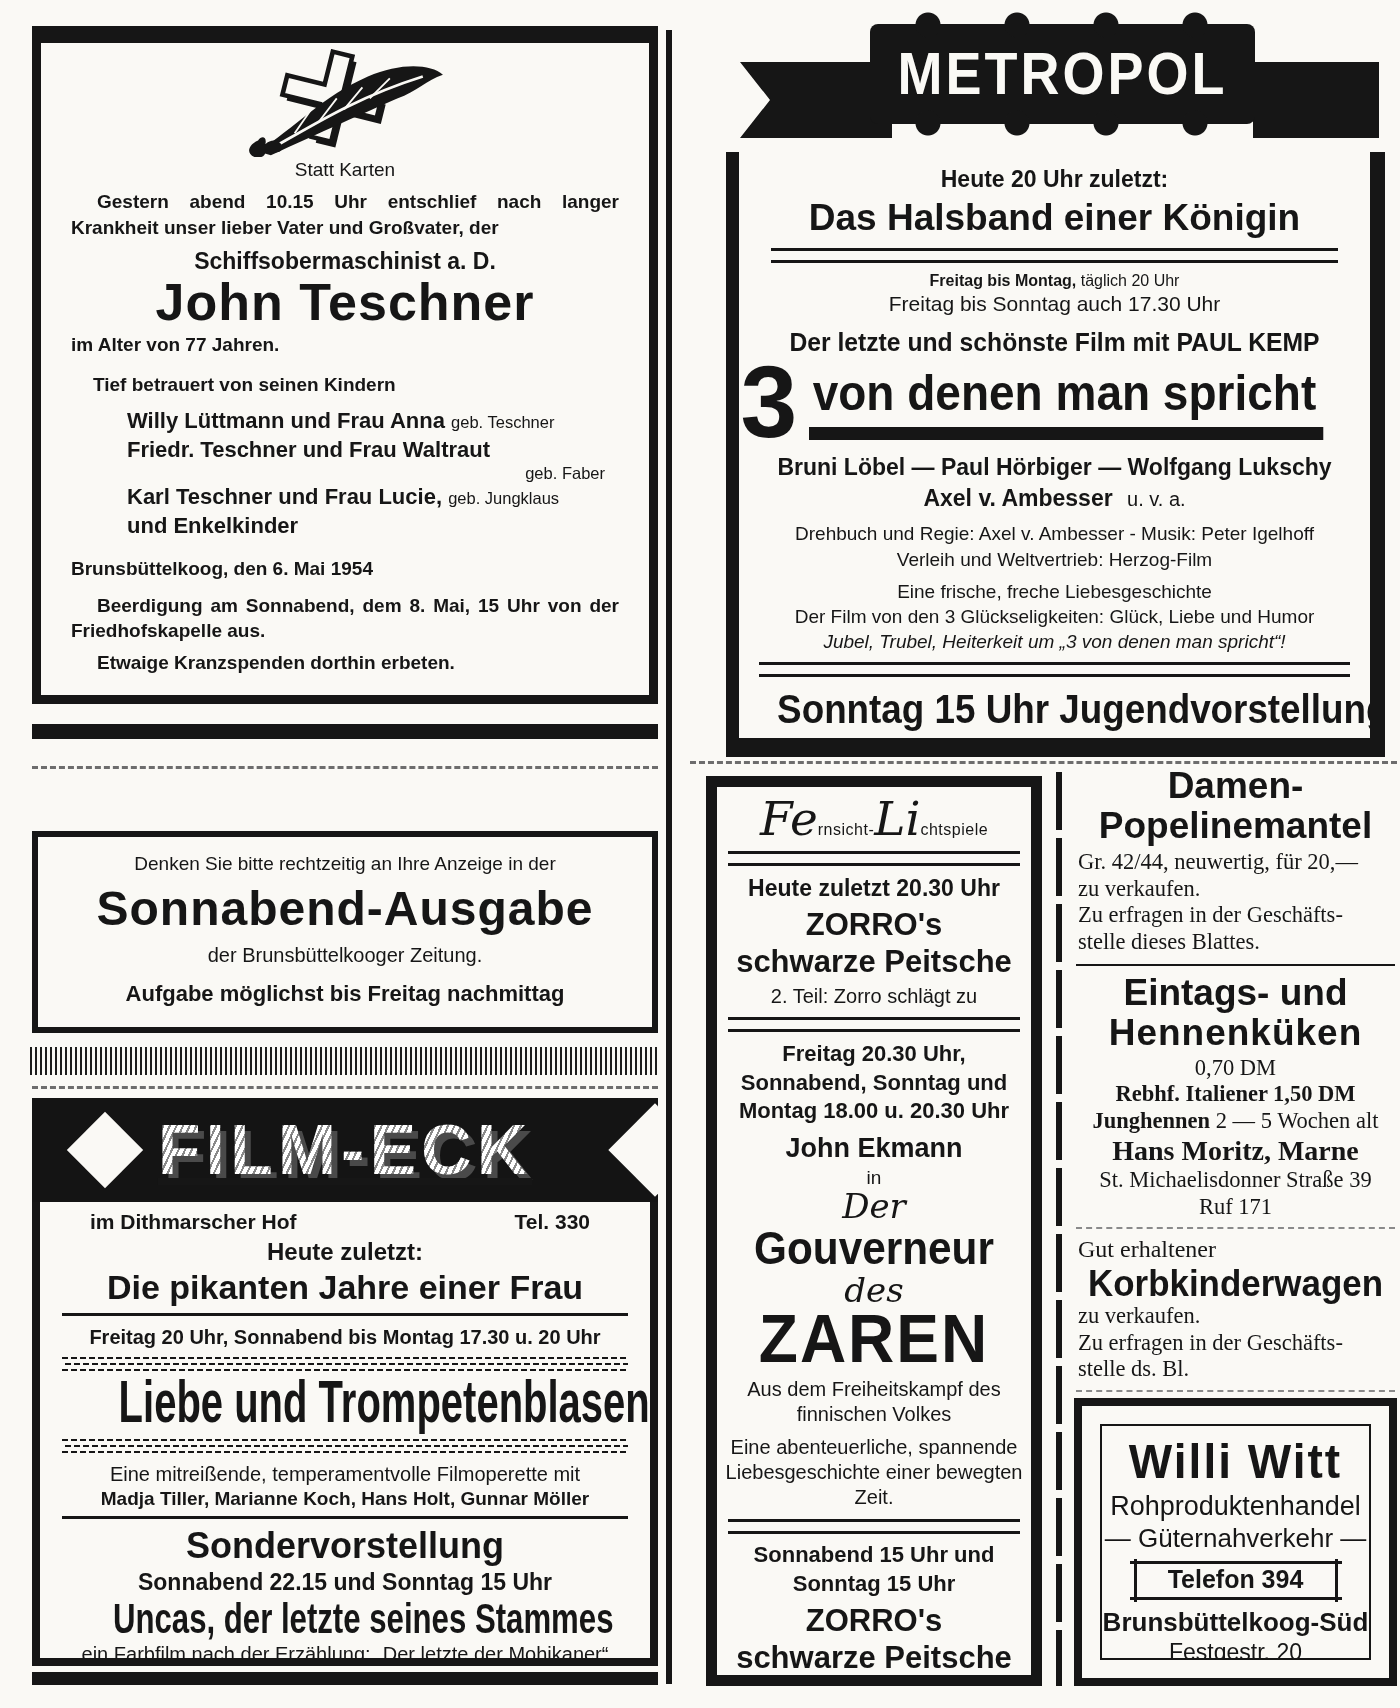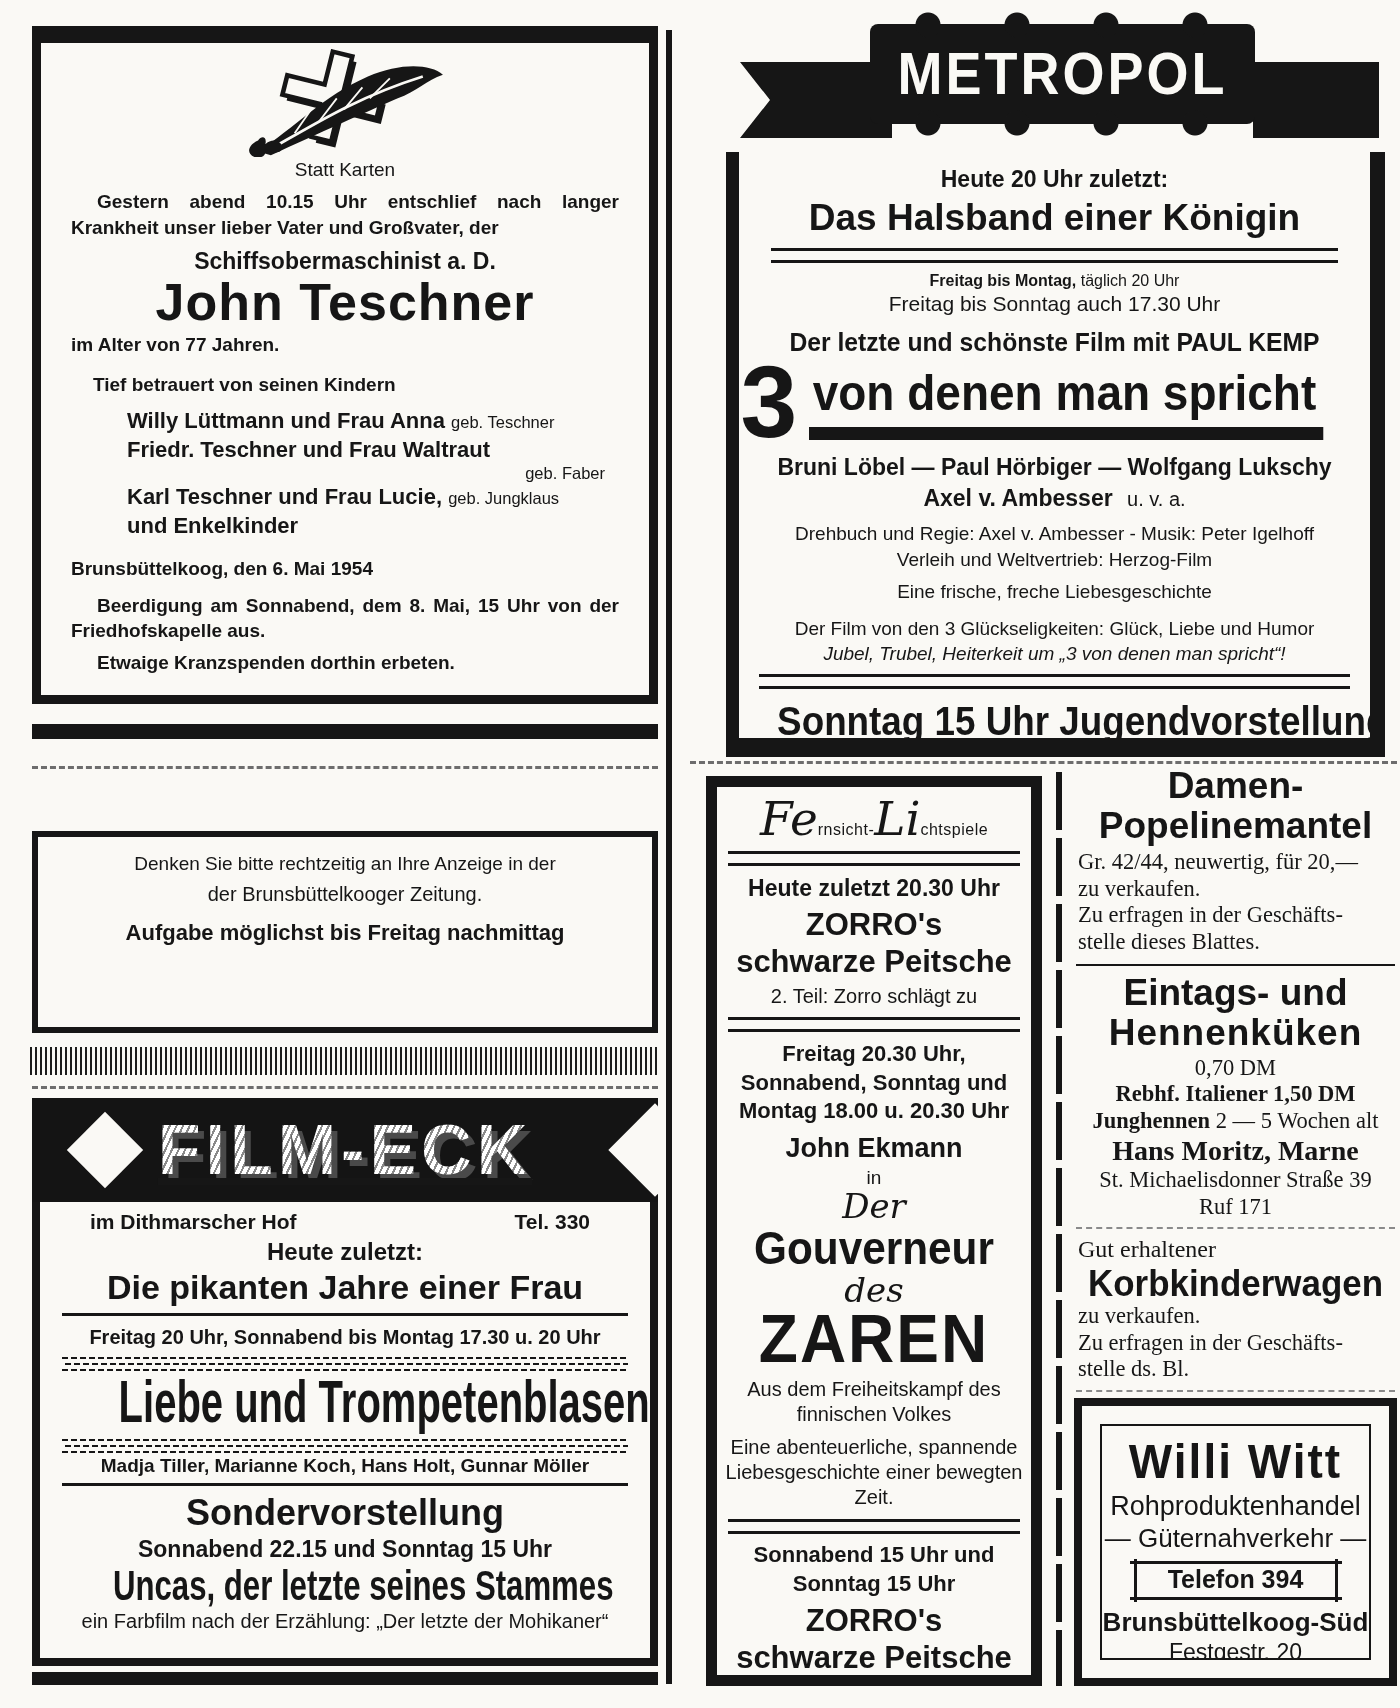--- a/index.html
+++ b/index.html
@@ -94,21 +94,21 @@
   .m-bigrow{display:flex;align-items:flex-start;justify-content:center;gap:12px;margin-top:4px;}
   .m-three{font-size:102px;font-weight:700;line-height:0.8;}
   .m-bigtitle{display:inline-block;font-size:50px;font-weight:700;line-height:1;white-space:nowrap;
               border-bottom:13px solid #161616;padding:6px 8px 9px 4px;transform:scaleX(0.92);transform-origin:left top;}
   .m-cast1{font-size:23px;font-weight:700;margin-top:10px;}
   .m-cast2{font-size:23px;font-weight:700;margin-top:4px;}
   .m-cast2 .lite{font-size:20px;font-weight:400;margin-left:8px;}
   .m-crew{font-size:19px;margin-top:11px;}
   .m-crew2{font-size:19px;margin-top:4px;}
   .m-tag{font-size:19px;margin-top:10px;}
-  .m-tag2{font-size:19px;margin-top:15px;}
+  .m-tag2{font-size:19px;margin-top:3px;}
   .m-tag3{font-size:19px;font-style:italic;margin-top:3px;}
   .m-jugend{font-size:40px;font-weight:700;margin-top:10px;transform:scaleX(0.92);white-space:nowrap;}
   .dash3{position:absolute;left:690px;top:761px;width:707px;}
   
   .fernsicht{position:absolute;left:706px;top:776px;width:336px;height:910px;border:11px solid #161616;
              box-sizing:border-box;text-align:center;padding:6px 6px 0;overflow:hidden;}
   .fl-line{display:flex;align-items:baseline;justify-content:center;margin-top:2px;}
   .fl-big{font-family:"DejaVu Serif","Liberation Serif",serif;font-style:italic;font-size:47px;line-height:1;}
   .fl-small{font-size:16px;letter-spacing:0.5px;}
   .fs-heute{font-size:23px;font-weight:700;margin-top:9px;}
@@ -198,20 +198,21 @@
     <div class="ob-funeral">Beerdigung am Sonnabend, dem 8. Mai, 15 Uhr von der Friedhofskapelle aus.</div>
     <div class="ob-wreath">Etwaige Kranzspenden dorthin erbeten.</div>
   </div>
 
   <div class="bar1 ink"></div>
   <div class="dash1 dash-h"></div>
   <div class="hatch1"></div>
 
   <div class="notice">
     <div class="no-1">Denken Sie bitte rechtzeitig an Ihre Anzeige in der</div>
+    <div class="no-title">Sonnabend-Ausgabe</div>
     <div class="no-2">der Brunsbüttelkooger Zeitung.</div>
     <div class="no-3">Aufgabe möglichst bis Freitag nachmittag</div>
   </div>
 
   <div class="hatch2 hatch"></div>
   <div class="dash2 dash-h"></div>
 
   <div class="febanner">
     <div class="fe-diamond fe-d-l"></div>
     <div class="fe-diamond fe-d-r"></div>
@@ -225,20 +226,21 @@
       <span>im Dithmarscher Hof</span>
       <span>Tel. 330</span>
     </div>
     <div class="fb-heute">Heute zuletzt:</div>
     <div class="fb-film1">Die pikanten Jahre einer Frau</div>
     <div class="rule3"></div>
     <div class="fb-sched">Freitag 20 Uhr, Sonnabend bis Montag 17.30 u. 20 Uhr</div>
     <div class="wavy"></div>
     <div class="fb-film2">Liebe und Trompetenblasen</div>
     <div class="wavy"></div>
+    <div class="fb-desc">Eine mitreißende, temperamentvolle Filmoperette mit</div>
     <div class="fb-cast">Madja Tiller, Marianne Koch, Hans Holt, Gunnar Möller</div>
     <div class="rule3"></div>
     <div class="fb-sonder">Sondervorstellung</div>
     <div class="fb-stime">Sonnabend 22.15 und Sonntag 15 Uhr</div>
     <div class="fb-film3">Uncas, der letzte seines Stammes</div>
     <div class="fb-note">ein Farbfilm nach der Erzählung: „Der letzte der Mohikaner“</div>
   </div>
   <div class="bar2 ink"></div>
 
   <div class="vdivider ink"></div>

